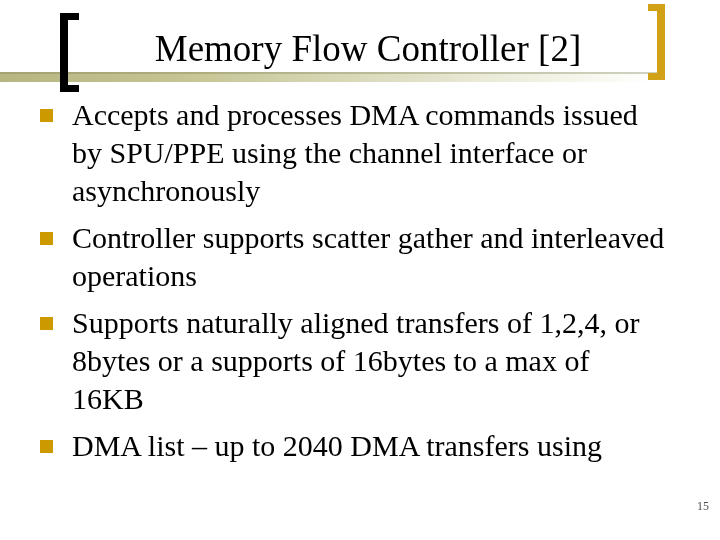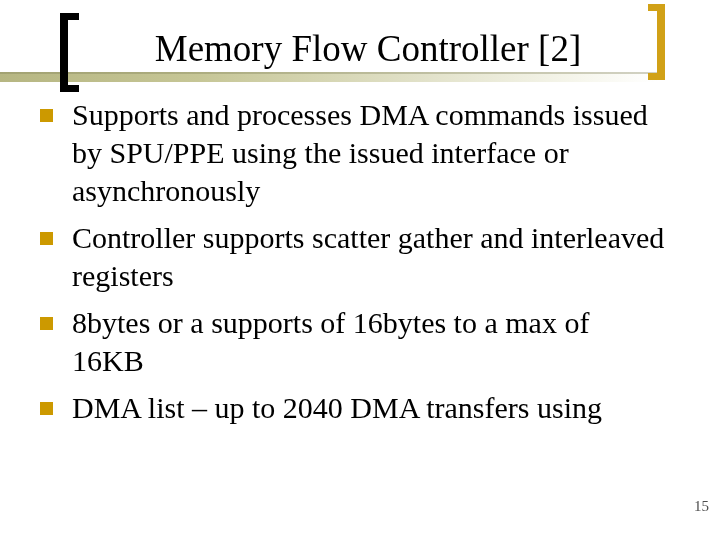--- a/index.html
+++ b/index.html
@@ -95,54 +95,55 @@
     height: 13px;
     background: var(--gold-bullet, #cc9900);
   }
 
   .ln { white-space: nowrap; }
 
   .pagenum {
     position: absolute;
     right: 11px;
     top: 499px;
-    font-size: 15px;
+    font-size: 12px;
     line-height: 14px;
     color: #4d4d4d;
     z-index: 2;
   }
 </style>
 </head>
 <body>
 
 <div class="slide">
 
   <div class="band"></div>
   <div class="bracket-left"></div>
   <div class="bracket-right"></div>
 
   <h1 class="title">Memory Flow Controller [2]</h1>
 
   <div class="body">
 
     <div class="para">
       <span class="sq"></span>
-      <div class="ln">Supports and processes DMA commands issued</div>
-      <div class="ln">by SPU/PPE using the issued interface or</div>
+      <div class="ln">Accepts and processes DMA commands issued</div>
+      <div class="ln">by SPU/PPE using the channel interface or</div>
       <div class="ln">asynchronously</div>
     </div>
 
     <div class="para">
       <span class="sq"></span>
       <div class="ln">Controller supports scatter gather and interleaved</div>
-      <div class="ln">registers</div>
+      <div class="ln">operations</div>
     </div>
 
     <div class="para">
       <span class="sq"></span>
+      <div class="ln">Supports naturally aligned transfers of 1,2,4, or</div>
       <div class="ln">8bytes or a supports of 16bytes to a max of</div>
       <div class="ln">16KB</div>
     </div>
 
     <div class="para">
       <span class="sq"></span>
       <div class="ln">DMA list – up to 2040 DMA transfers using</div>
     </div>
 
   </div>

